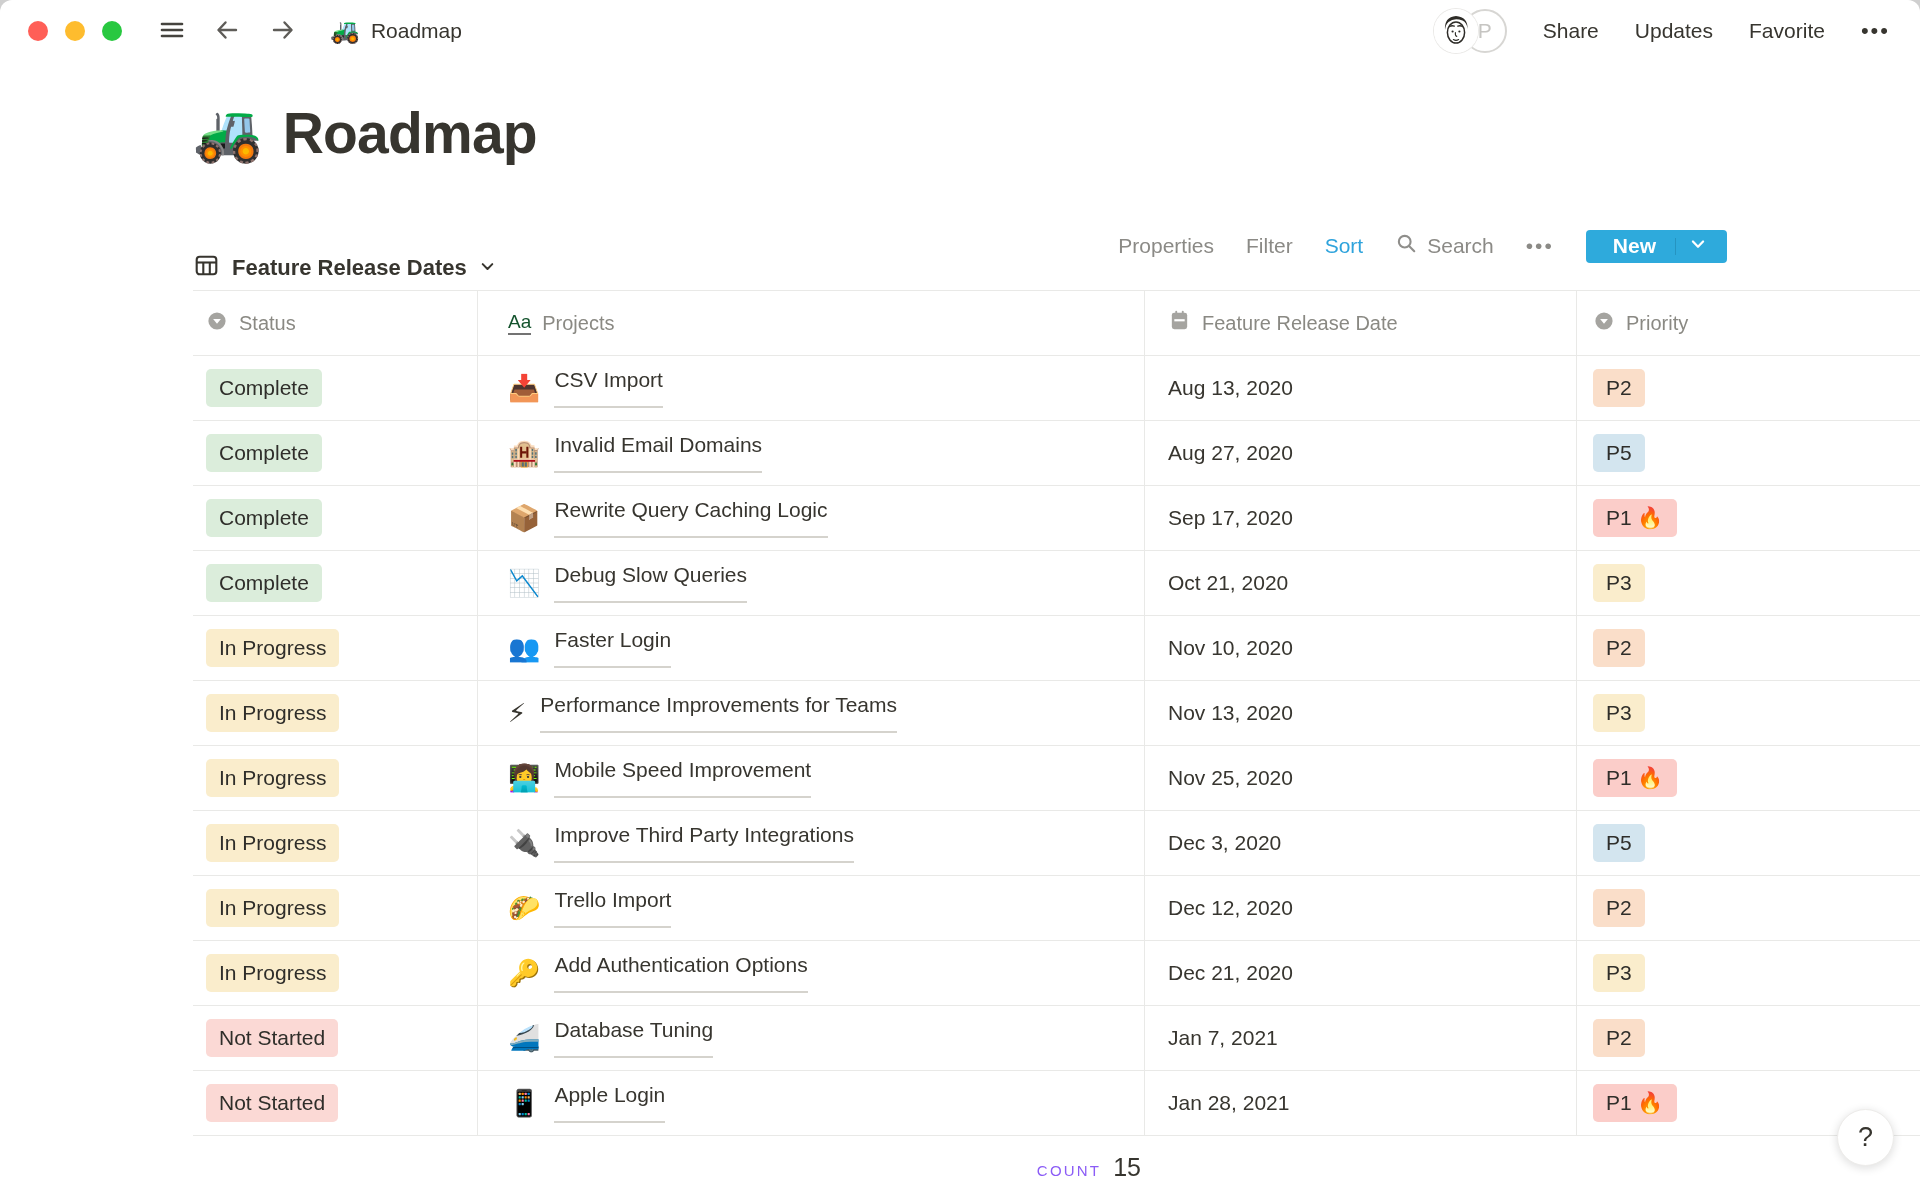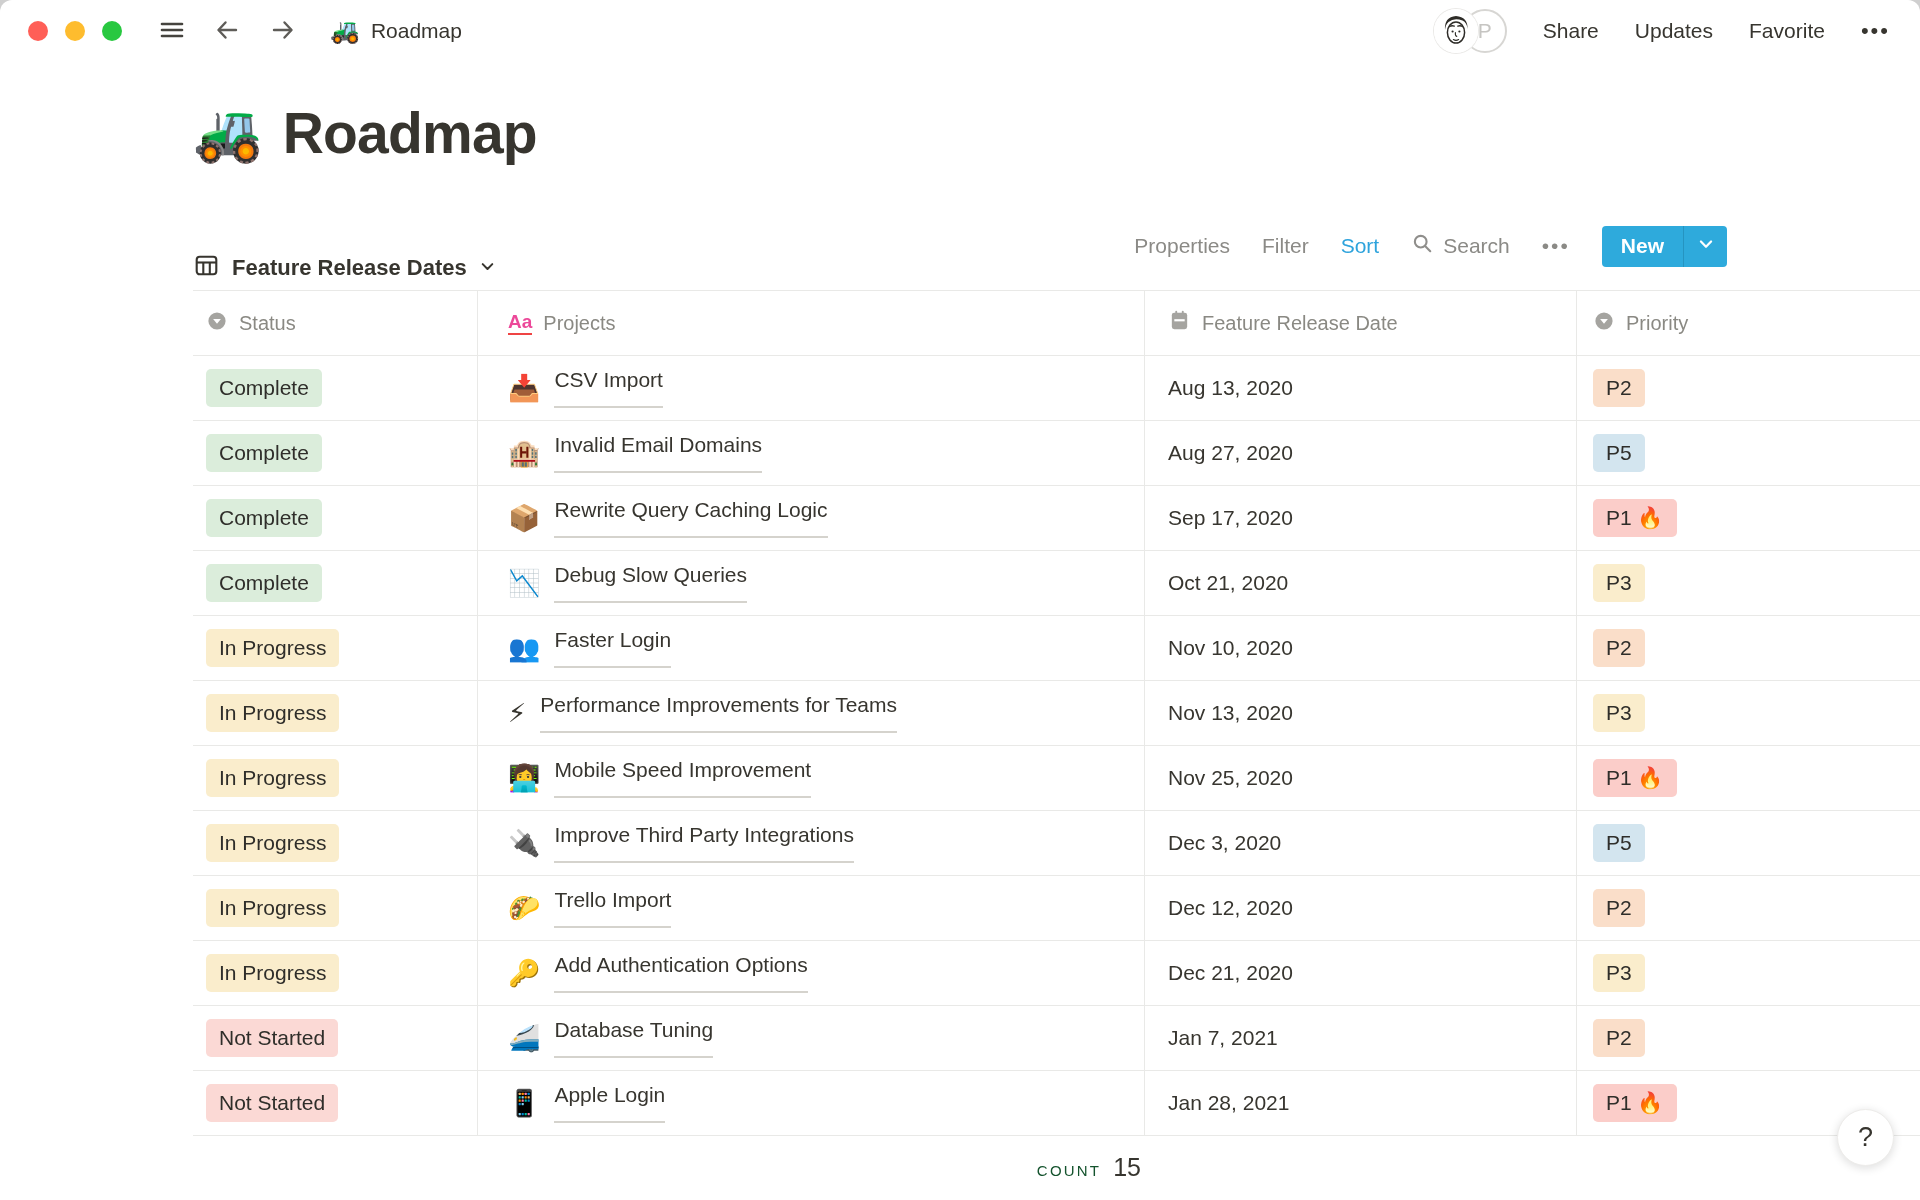--- a/index.html
+++ b/index.html
@@ -28,44 +28,44 @@
   .title-row { margin:38px 0 0 193px; display:flex; align-items:center; gap:20px; }
   .page-emoji { font-size:56px; line-height:1; cursor:pointer; }
   .page-title { font-size:57px; font-weight:700; letter-spacing:-0.8px; color:#37352F; }
 
   
   .view-bar { margin:56px 193px 0 193px; display:flex; align-items:center; height:48px; }
   .view-left { display:flex; align-items:center; gap:12px; font-size:22px; font-weight:600; color:#37352F; cursor:pointer;margin-top:44px; }
   .view-right { margin-left:auto; display:flex; align-items:center; gap:32px; font-size:21px; color:#8B8A86; }
   .plain-btn { background:none; border:none; font:inherit; color:inherit; cursor:pointer; }
   .search-btn { display:flex; align-items:center; gap:9px; }
-  .new-btn { display:flex; align-items:stretch; height:41px; border-radius:4px; overflow:hidden; color:#fff; cursor:pointer; border:none; padding:0; font:inherit; }
+  .new-btn { display:flex; align-items:stretch; height:33px; border-radius:4px; overflow:hidden; color:#fff; cursor:pointer; border:none; padding:8px; font:inherit; }
   .new-main { display:flex; align-items:center; padding:0 19px; font-size:21px; font-weight:600; color:#fff; }
   .new-chev { width:44px; display:flex; align-items:center; justify-content:center; border-left:1px solid rgba(9,72,98,0.22); }
 
   
   .table { margin:20px 0 0 193px; width:1727px; font-size:21px; }
   .tr { display:flex; border-bottom:1px solid #E9E9E7; height:65px; }
   .tr-header { height:66px; border-top:1px solid #E9E9E7; color:#8A8983; font-size:20px;justify-content:flex-end; }
   .td { display:flex; align-items:center; border-right:1px solid #E9E9E7; height:100%; cursor:pointer; }
   .col-status   { width:285px; padding-left:13px; }
   .col-projects { width:667px; padding-left:30px; }
   .col-date     { width:432px; padding-left:23px; }
   .col-priority { width:343px; padding-left:16px; border-right:none; }
   .hcell { gap:11px; }
-  .aa-icon { font-size:19px; font-weight:700; color:#ec4899; border-bottom:2px solid #ef4444; line-height:1.15; }
+  .aa-icon { font-size:19px; font-weight:400; color:#14532d; border-bottom:2px solid #737373; line-height:1.15; }
   .badge { padding:5px 13px; border-radius:5px; font-weight:500; color:#2F2E2A; white-space:nowrap; line-height:1.3; }
   .project-link { display:flex; align-items:center; gap:14px; }
   .project-emoji { font-size:26px; line-height:1; }
   .project-name { font-weight:500; border-bottom:2px solid #D5D3CD; padding-bottom:14px; }
   .date-text { color:#37352F; }
 
   
   .table-footer { margin-left:193px; width:952px; display:flex; justify-content:flex-end; align-items:baseline; gap:12px; padding:17px 4px 0 0; cursor:pointer; }
-  .count-label { font-size:15px; letter-spacing:2.2px; color:#14532d; }
+  .count-label { font-size:15px; letter-spacing:2.2px; color:#8b5cf6; }
   .count-value { font-size:25px; color:#37352F; }
 
   
   .help-btn { position:absolute; right:26px; bottom:34px; width:57px; height:57px; border-radius:50%; background:#fff; border:1px solid #EDECEA; box-shadow:0 2px 10px rgba(15,15,15,0.14); display:flex; align-items:center; justify-content:center; font-size:27px; font-weight:500; color:#37352F; cursor:pointer; }
 </style>
 </head>
 <body>
 
 <div class="window">
 

